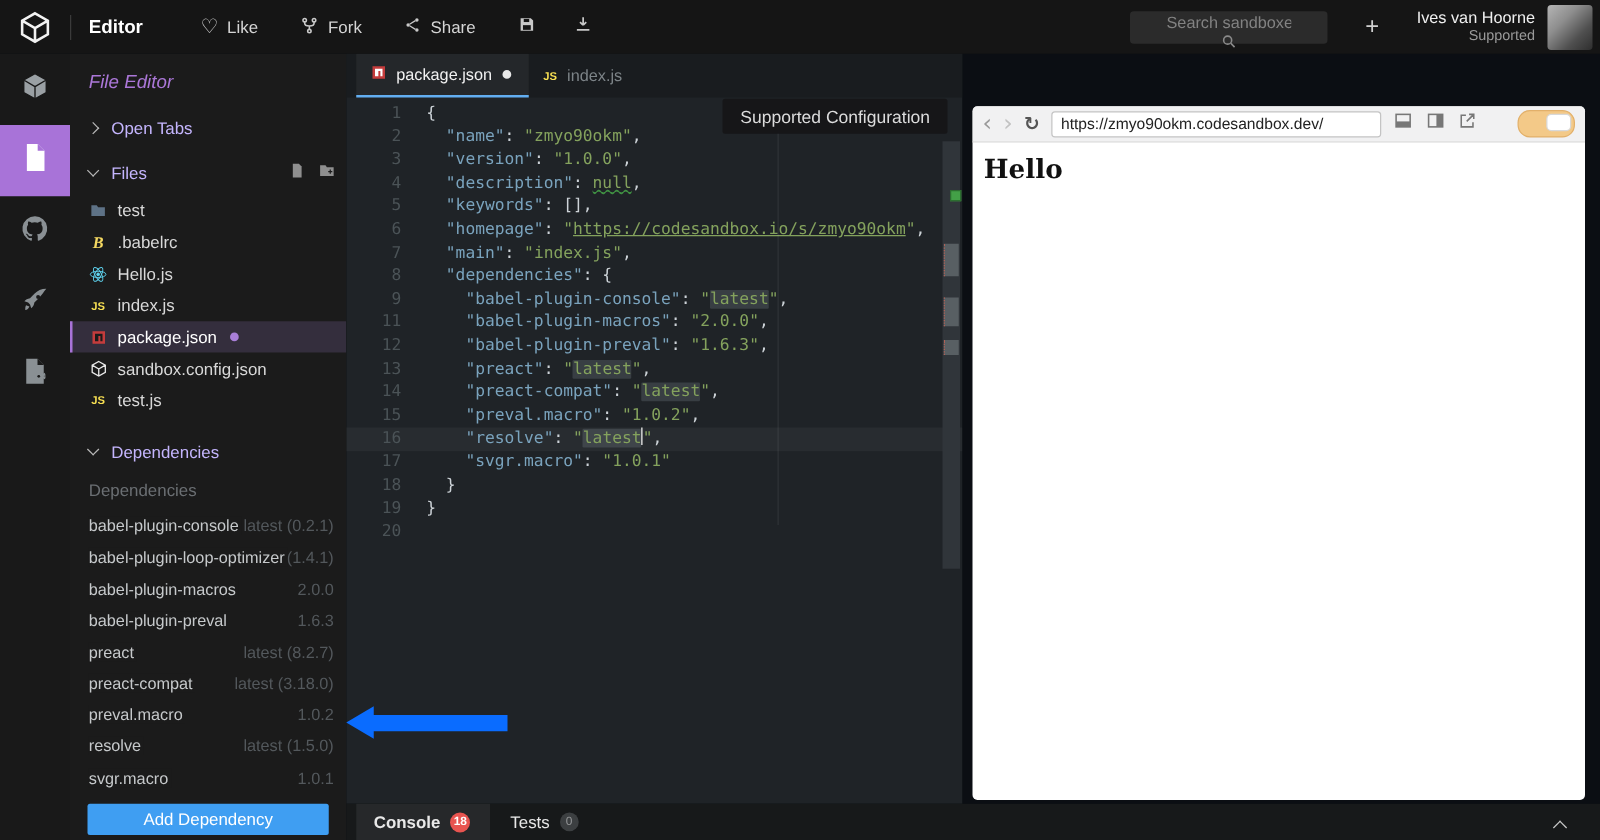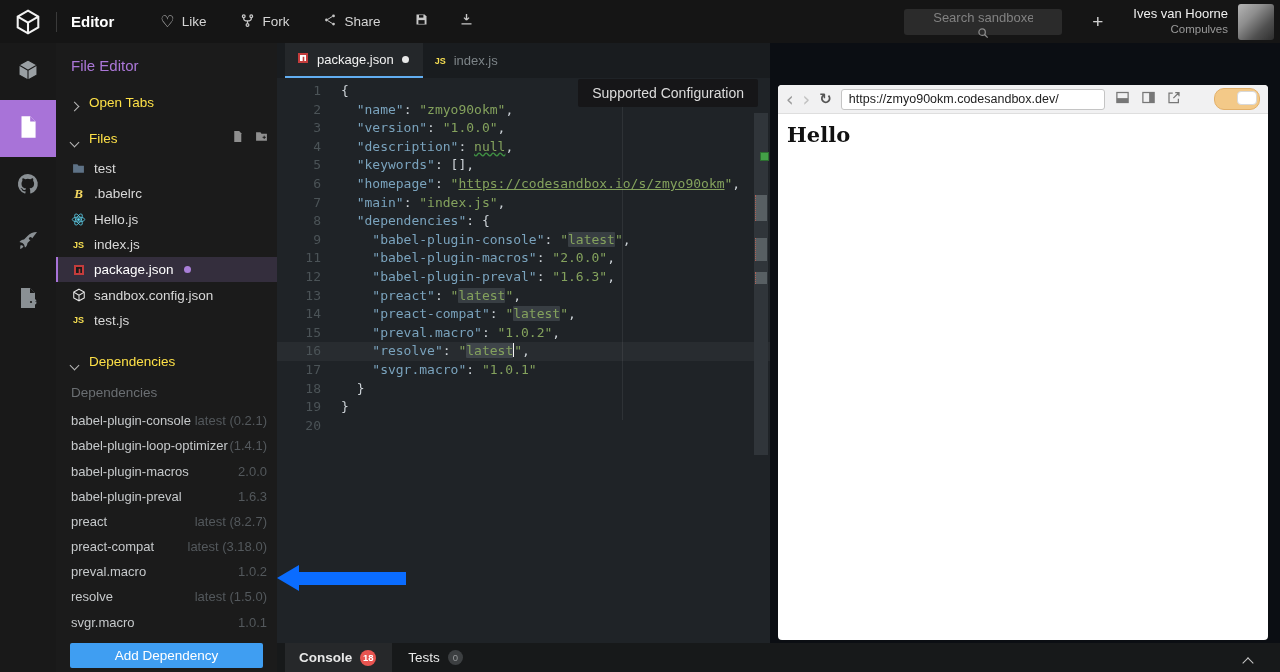--- a/index.html
+++ b/index.html
@@ -25,23 +25,23 @@
   .tb-user .team{font-size:11.5px;color:#9a9a9a;}
   .avatar{width:36px;height:36px;border-radius:3px;margin-right:6px;
     background:linear-gradient(135deg,#b5b5b5 0%,#8e8e8e 35%,#4f4f4f 70%,#2e2e2e 100%);}
   
   .rail{position:absolute;left:0;top:43px;width:56px;height:629px;background:#191919;z-index:4;}
   .rail-item{width:56px;height:57px;display:flex;align-items:center;justify-content:center;}
   .rail-item.active{background:#a873d8;}
   
   .filepanel{position:absolute;left:56px;top:43px;width:221px;height:629px;background:#1b1b1b;
     z-index:3;color:#dfe2e4;overflow:hidden;}
-  .fp-title{margin:14px 0 0 15px;font-size:15px;color:#ab77d8;}
-  .fp-section{display:flex;align-items:flex-end;gap:11px;margin:20px 0 0 15px;font-size:13.5px;
-    color:#fde047;position:relative;height:16px;}
+  .fp-title{margin:14px 0 0 15px;font-size:15px;color:#ab77d8;font-style:italic;}
+  .fp-section{display:flex;align-items:center;gap:11px;margin:20px 0 0 15px;font-size:13.5px;
+    color:#c4b5fd;position:relative;height:16px;}
   .fp-section .hdr-icons{position:absolute;right:8px;top:0;display:flex;gap:10px;}
   .chev{display:inline-block;width:6px;height:6px;border-right:1.5px solid #b9b9b9;border-bottom:1.5px solid #b9b9b9;}
   .chev.right{transform:rotate(-45deg);}
   .chev.down{transform:rotate(45deg);margin-top:-3px;}
   .chev.up{transform:rotate(-135deg);margin-top:4px;}
   .files-list{margin-top:10px;}
   .frow{height:25.3px;display:flex;align-items:center;gap:8px;padding-left:15px;font-size:13.5px;color:#d8d8d8;}
   .frow.sel{background:#342e3d;border-left:2px solid #a873d8;padding-left:13px;color:#fff;}
   .ficon{width:15px;display:flex;justify-content:center;align-items:center;}
   .fdot{width:7px;height:7px;border-radius:50%;background:#a97fd8;margin-left:2px;}
@@ -158,21 +158,21 @@
     <div class="tb-search">
       <input type="text" placeholder="Search sandboxes" style="">
       <span><svg width="14" height="14" viewBox="0 0 24 24" fill="none" stroke="#8a8a8a" stroke-width="2.2">
             <circle cx="10.5" cy="10.5" r="5.5"></circle>
             <path d="M15 15l5 5"></path>
           </svg></span>
     </div>
     <div class="tb-plus">+</div>
     <div class="tb-user">
       <div class="name">Ives van Hoorne</div>
-      <div class="team">Compulves</div>
+      <div class="team">Supported</div>
     </div>
     <div class="avatar"></div>
   </div>
 
   <div class="rail">
     <div class="rail-item">
       <span><svg width="24" height="24" viewBox="0 0 24 24">
             <path d="M12 2 21 7v10l-9 5-9-5V7Z M3 7l9 5.3M21 7l-9 5.3M12 12.3V22" fill="#9aa0a4" stroke="#191919" stroke-width="1.1"></path>
           </svg></span>
     </div>

